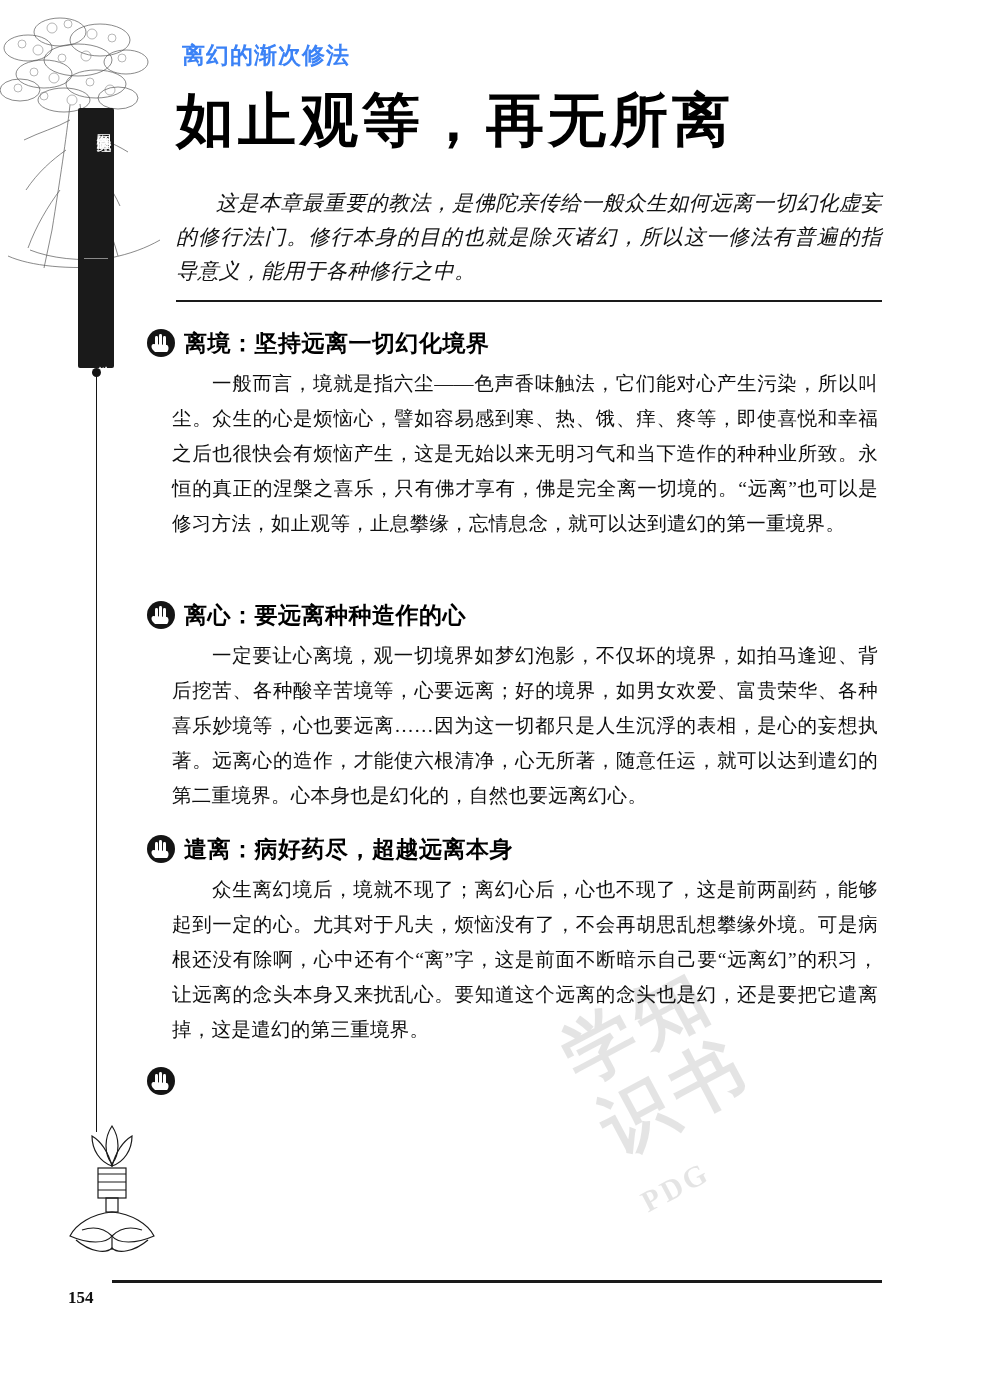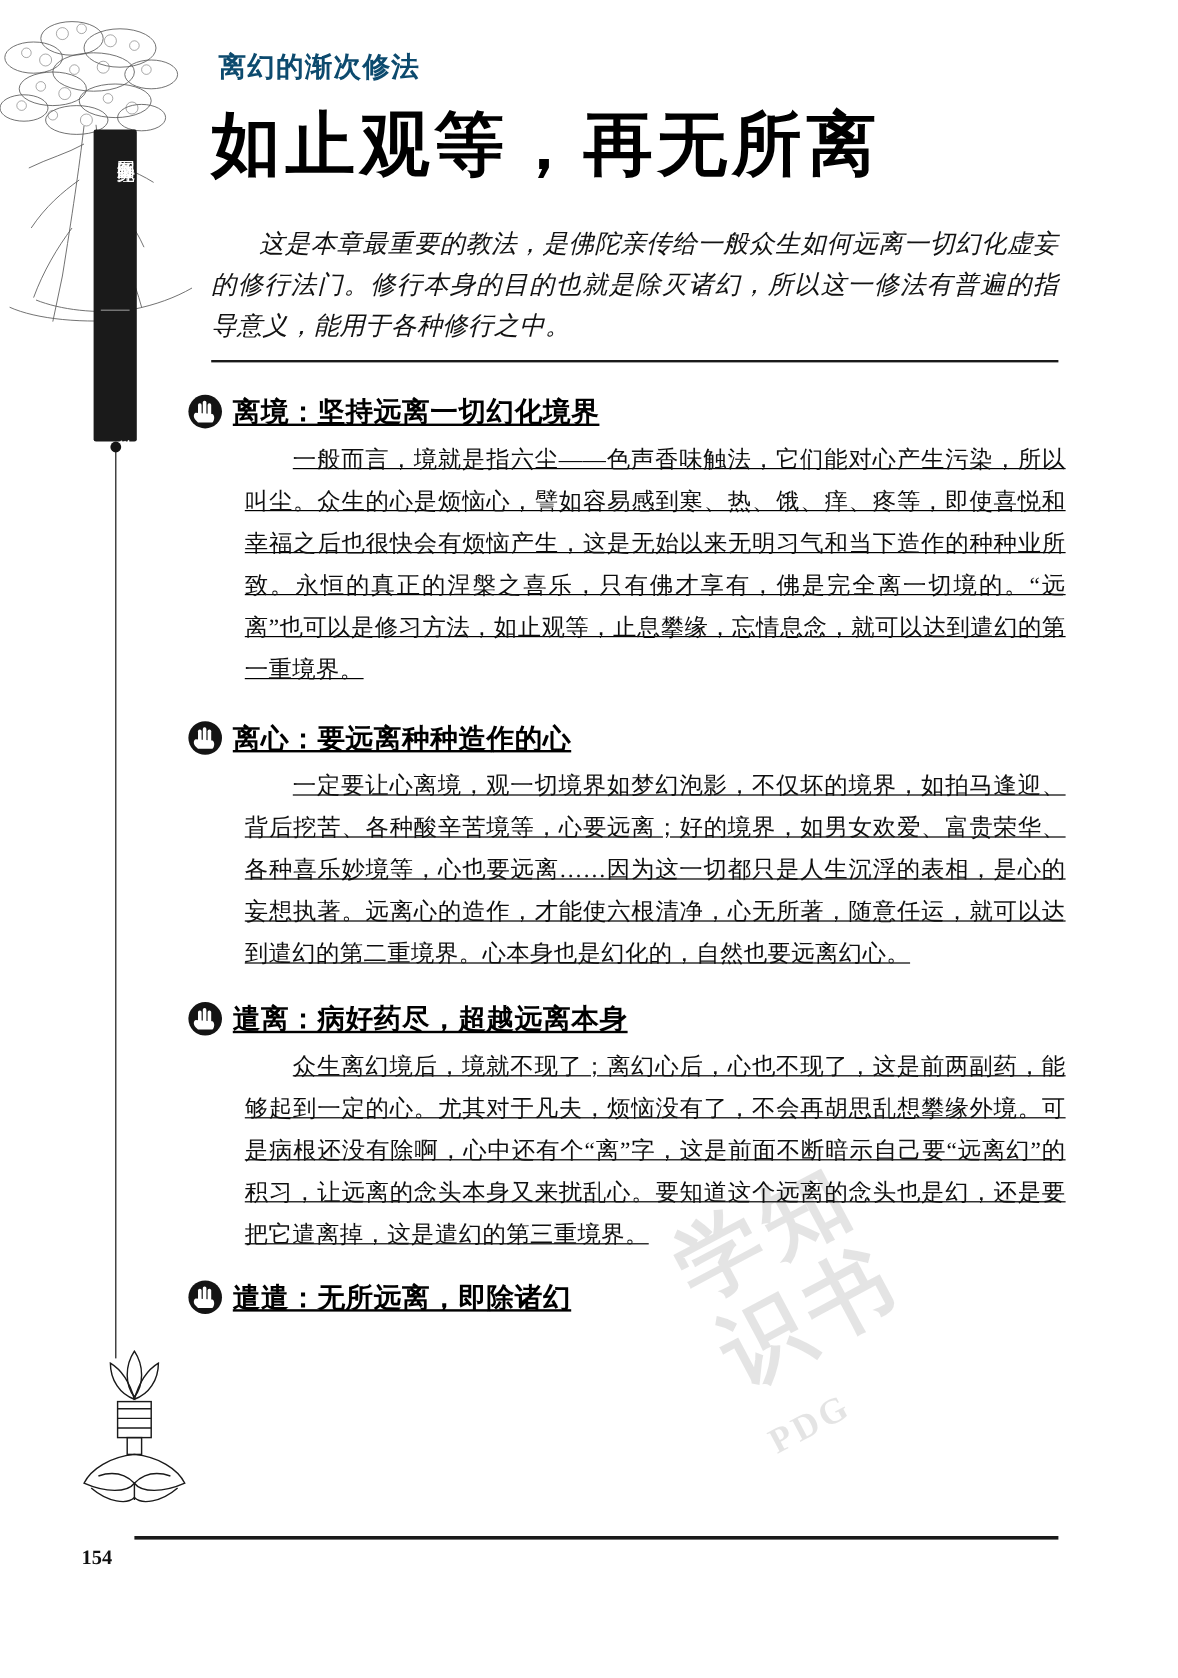--- a/index.html
+++ b/index.html
@@ -103,21 +103,21 @@
     height: 140px;
   }
 
   
   .kicker {
     position: absolute;
     left: 182px;
     top: 40px;
     font-size: 23px;
     font-weight: bold;
-    color: #0c4a6e;
+    color: #3b82f6;
     letter-spacing: 1px;
     font-family: Liberation Sans, sans-serif;
   }
   .title {
     position: absolute;
     left: 176px;
     top: 82px;
     font-size: 58px;
     font-weight: bold;
     color: #000000;
@@ -149,23 +149,22 @@
     left: 176px;
     top: 300px;
     width: 706px;
     height: 2px;
     background: #1a1a1a;
   }
 
   
   .section {
     position: absolute;
-    left: 156px;
+    left: 146px;
     width: 734px;
-    text-decoration: underline;
   }
   .sec-head {
     display: flex;
     align-items: center;
     gap: 8px;
     height: 34px;
   }
   .sec-icon {
     width: 30px;
     height: 30px;
@@ -187,21 +186,20 @@
     font-size: 19.5px;
     line-height: 35px;
     color: #0f0f0f;
     text-align: justify;
     font-family: "Liberation Serif", "DejaVu Serif", serif;
     letter-spacing: 0.3px;
   }
   .sec-body .indent {
     text-indent: 40px;
     display: block;
-    margin-left: 22px;
   }
 
   
   .watermark {
     position: absolute;
     left: 600px;
     top: 930px;
     width: 340px;
     height: 300px;
     pointer-events: none;
@@ -389,21 +387,20 @@
         <svg width="30" height="30" viewBox="0 0 30 30">
           <circle cx="15" cy="15" r="14" fill="#141414"></circle>
           <g fill="#ffffff">
             <rect x="9" y="8" width="3" height="13" rx="1.4"></rect>
             <rect x="13" y="6" width="3" height="15" rx="1.4"></rect>
             <rect x="17" y="8" width="3" height="13" rx="1.4"></rect>
             <path d="M7 16 C5 17 5 20 7 22 L9 24 L21 24 C23 22 23 18 21 17 Z"></path>
           </g>
         </svg>
       </span>
-      <span class="sec-title">遣遣：无所远离，即除诸幻</span>
     </div>
   </div>
 
   <div class="watermark">
     <div>学知</div>
     <div>识书</div>
     <div class="wm-sub">PDG</div>
   </div>
 
   <div class="footer-rule"></div>

